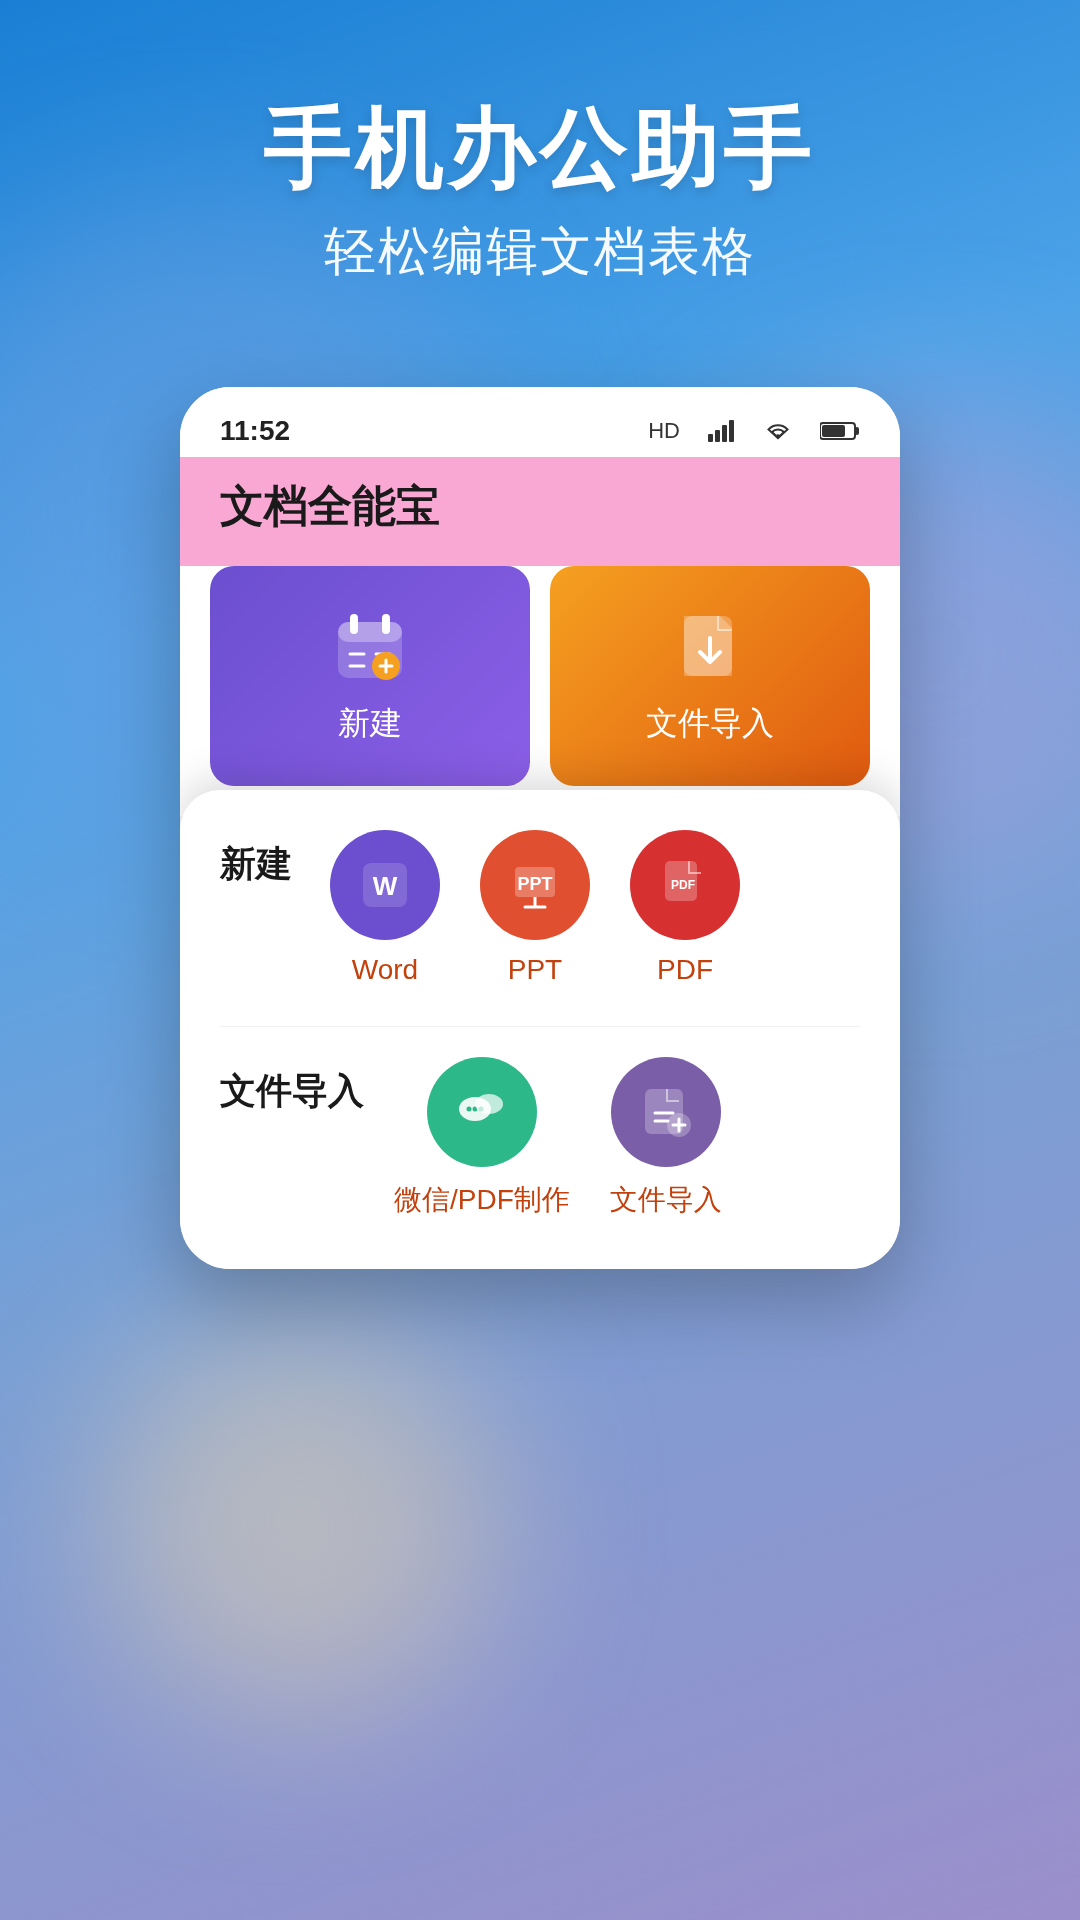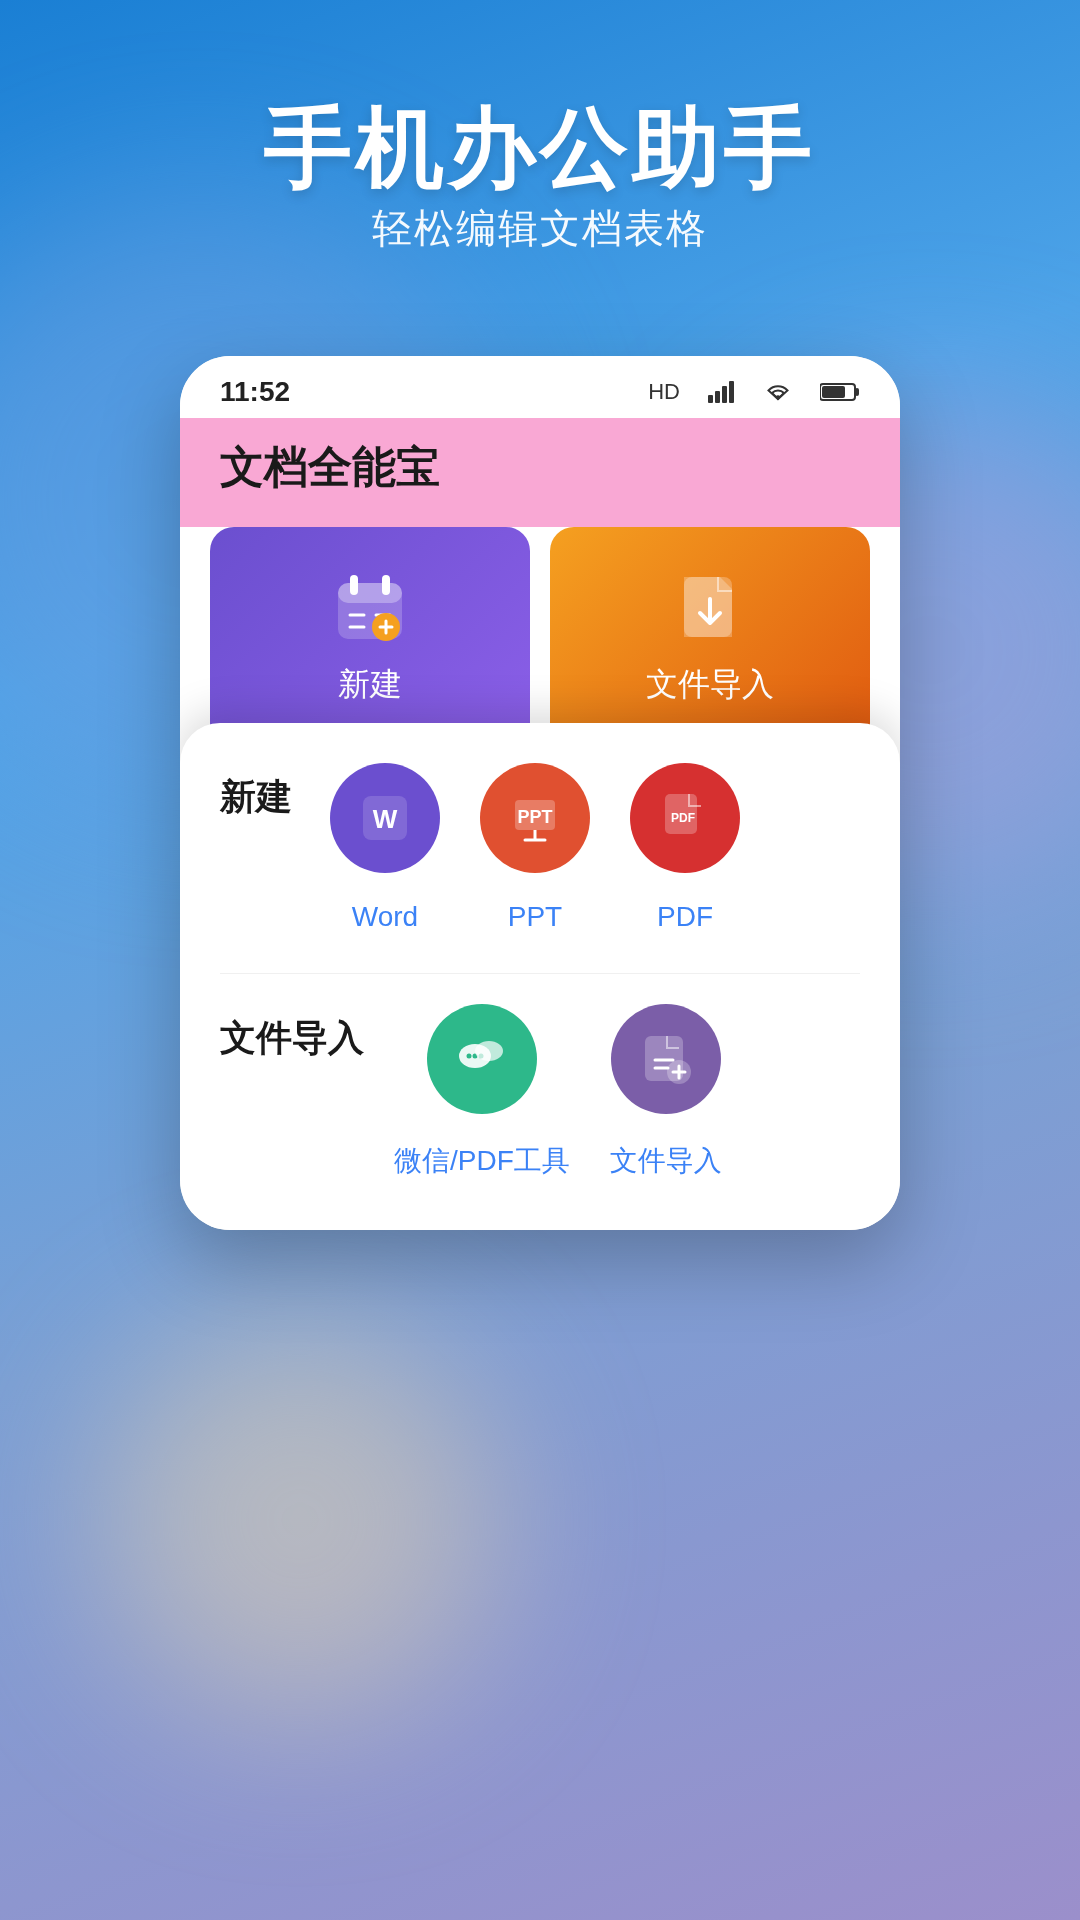--- a/index.html
+++ b/index.html
@@ -53,43 +53,43 @@
     .header-title {
       font-size: 88px;
       font-weight: 700;
       color: white;
       text-shadow: 0 4px 12px rgba(0,0,0,0.15);
       letter-spacing: 4px;
       line-height: 1.1;
     }
 
     .header-subtitle {
-      font-size: 40px;
+      font-size: 52px;
       color: rgba(255,255,255,0.95);
-      margin-top: 4px;
+      margin-top: 20px;
       font-weight: 400;
       letter-spacing: 2px;
     }
 
     
     .phone-mockup {
       width: 720px;
       background: #f5f5f0;
       border-radius: 50px;
       overflow: hidden;
       box-shadow: 0 30px 80px rgba(0,0,0,0.25);
       position: relative;
       z-index: 2;
       margin-top: 40px;
     }
 
     
     .status-bar {
       background: white;
-      padding: 20px 40px 10px 40px;
+      padding: 28px 40px 10px 40px;
       display: flex;
       justify-content: space-between;
       align-items: center;
       text-align: center;
     }
 
     .status-time {
       font-size: 28px;
       font-weight: 600;
       color: #222;
@@ -278,22 +278,21 @@
       width: 110px;
       height: 110px;
       border-radius: 50%;
       display: flex;
       align-items: center;
       justify-content: center;
     }
 
     .popup-icon-label {
       font-size: 28px;
-      color: #3b82f6;
-      margin-top: 14px;
+      color: #c2410c;
     }
 
     .popup-divider {
       width: 100%;
       height: 1px;
       background: #f0f0f0;
       margin-bottom: 30px;
     }
 
     .popup-import-title {
@@ -533,21 +532,21 @@
           <div class="popup-icon-circle icon-wechat">
             <svg width="65" height="65" viewBox="0 0 65 65">
 
               <ellipse cx="26" cy="30" rx="16" ry="12" fill="rgba(255,255,255,0.9)"></ellipse>
               <circle cx="20" cy="30" r="2.5" fill="#2db88a"></circle>
               <circle cx="26" cy="30" r="2.5" fill="#2db88a"></circle>
               <circle cx="32" cy="30" r="2.5" fill="#2db88a"></circle>
               <ellipse cx="40" cy="25" rx="14" ry="10" fill="rgba(255,255,255,0.7)"></ellipse>
             </svg>
           </div>
-          <span class="popup-icon-label">微信/PDF工具</span>
+          <span class="popup-icon-label">微信/PDF制作</span>
         </div>
 
         <div class="popup-icon-item">
           <div class="popup-icon-circle icon-file-import">
             <svg width="65" height="65" viewBox="0 0 65 65">
               <rect x="12" y="10" width="38" height="45" rx="6" fill="rgba(255,255,255,0.25)"></rect>
               <path d="M34 10 L34 22 L46 22" fill="none" stroke="rgba(255,255,255,0.5)" stroke-width="2"></path>
               <line x1="22" y1="34" x2="40" y2="34" stroke="white" stroke-width="3" stroke-linecap="round"></line>
               <line x1="22" y1="42" x2="35" y2="42" stroke="white" stroke-width="3" stroke-linecap="round"></line>
 

